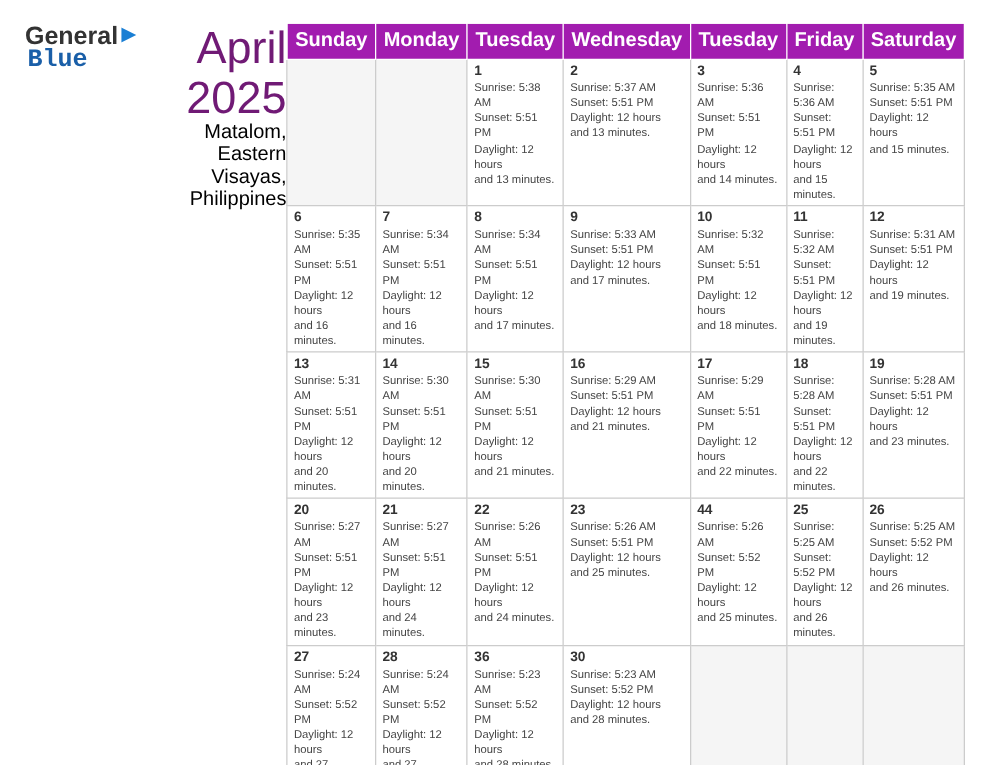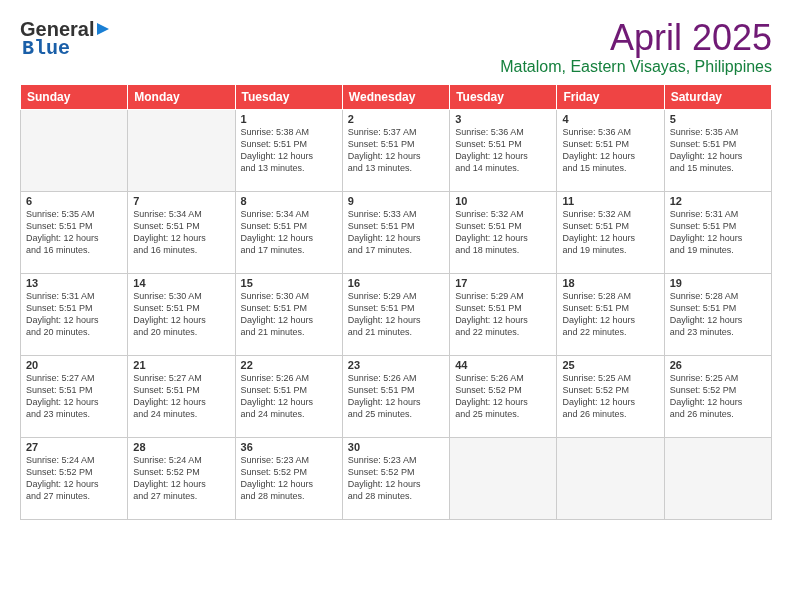--- a/index.html
+++ b/index.html
@@ -8,21 +8,21 @@
       height: 612px;
       background: #fff;
       font-family: Arial, sans-serif;
       overflow: hidden;
     }
     .page {
       width: 792px;
       height: 504px;
       padding: 18px 20px 9px 20px;
       display: flex;
-      flex-direction: column;
+      flex-direction: row;
     }
     .header {
       display: flex;
       justify-content: space-between;
       align-items: flex-start;
       margin-bottom: 8px;
     }
     .logo {
       display: flex;
       flex-direction: column;
@@ -36,32 +36,32 @@
       text-align: right;
     }
     .month-title {
       font-size: 36px;
       font-weight: normal;
       color: #701a75;
       line-height: 1.1;
     }
     .location-title {
       font-size: 16px;
-      color: #15803d;
+      color: #000000;
       font-weight: normal;
     }
     .calendar-table {
       width: 100%;
       border-collapse: collapse;
       flex: 1;
     }
     .calendar-table thead tr th {
-      background: #ef4444;
+      background: #a21caf;
       color: #fff;
-      font-size: 12px;
+      font-size: 16px;
       font-weight: bold;
       padding: 5px 6px;
       text-align: left;
       border: 1px solid #fff;
     }
     .calendar-table tbody tr td {
       border: 1px solid #ccc;
       vertical-align: top;
       padding: 3px 5px;
       font-size: 9.5px;

